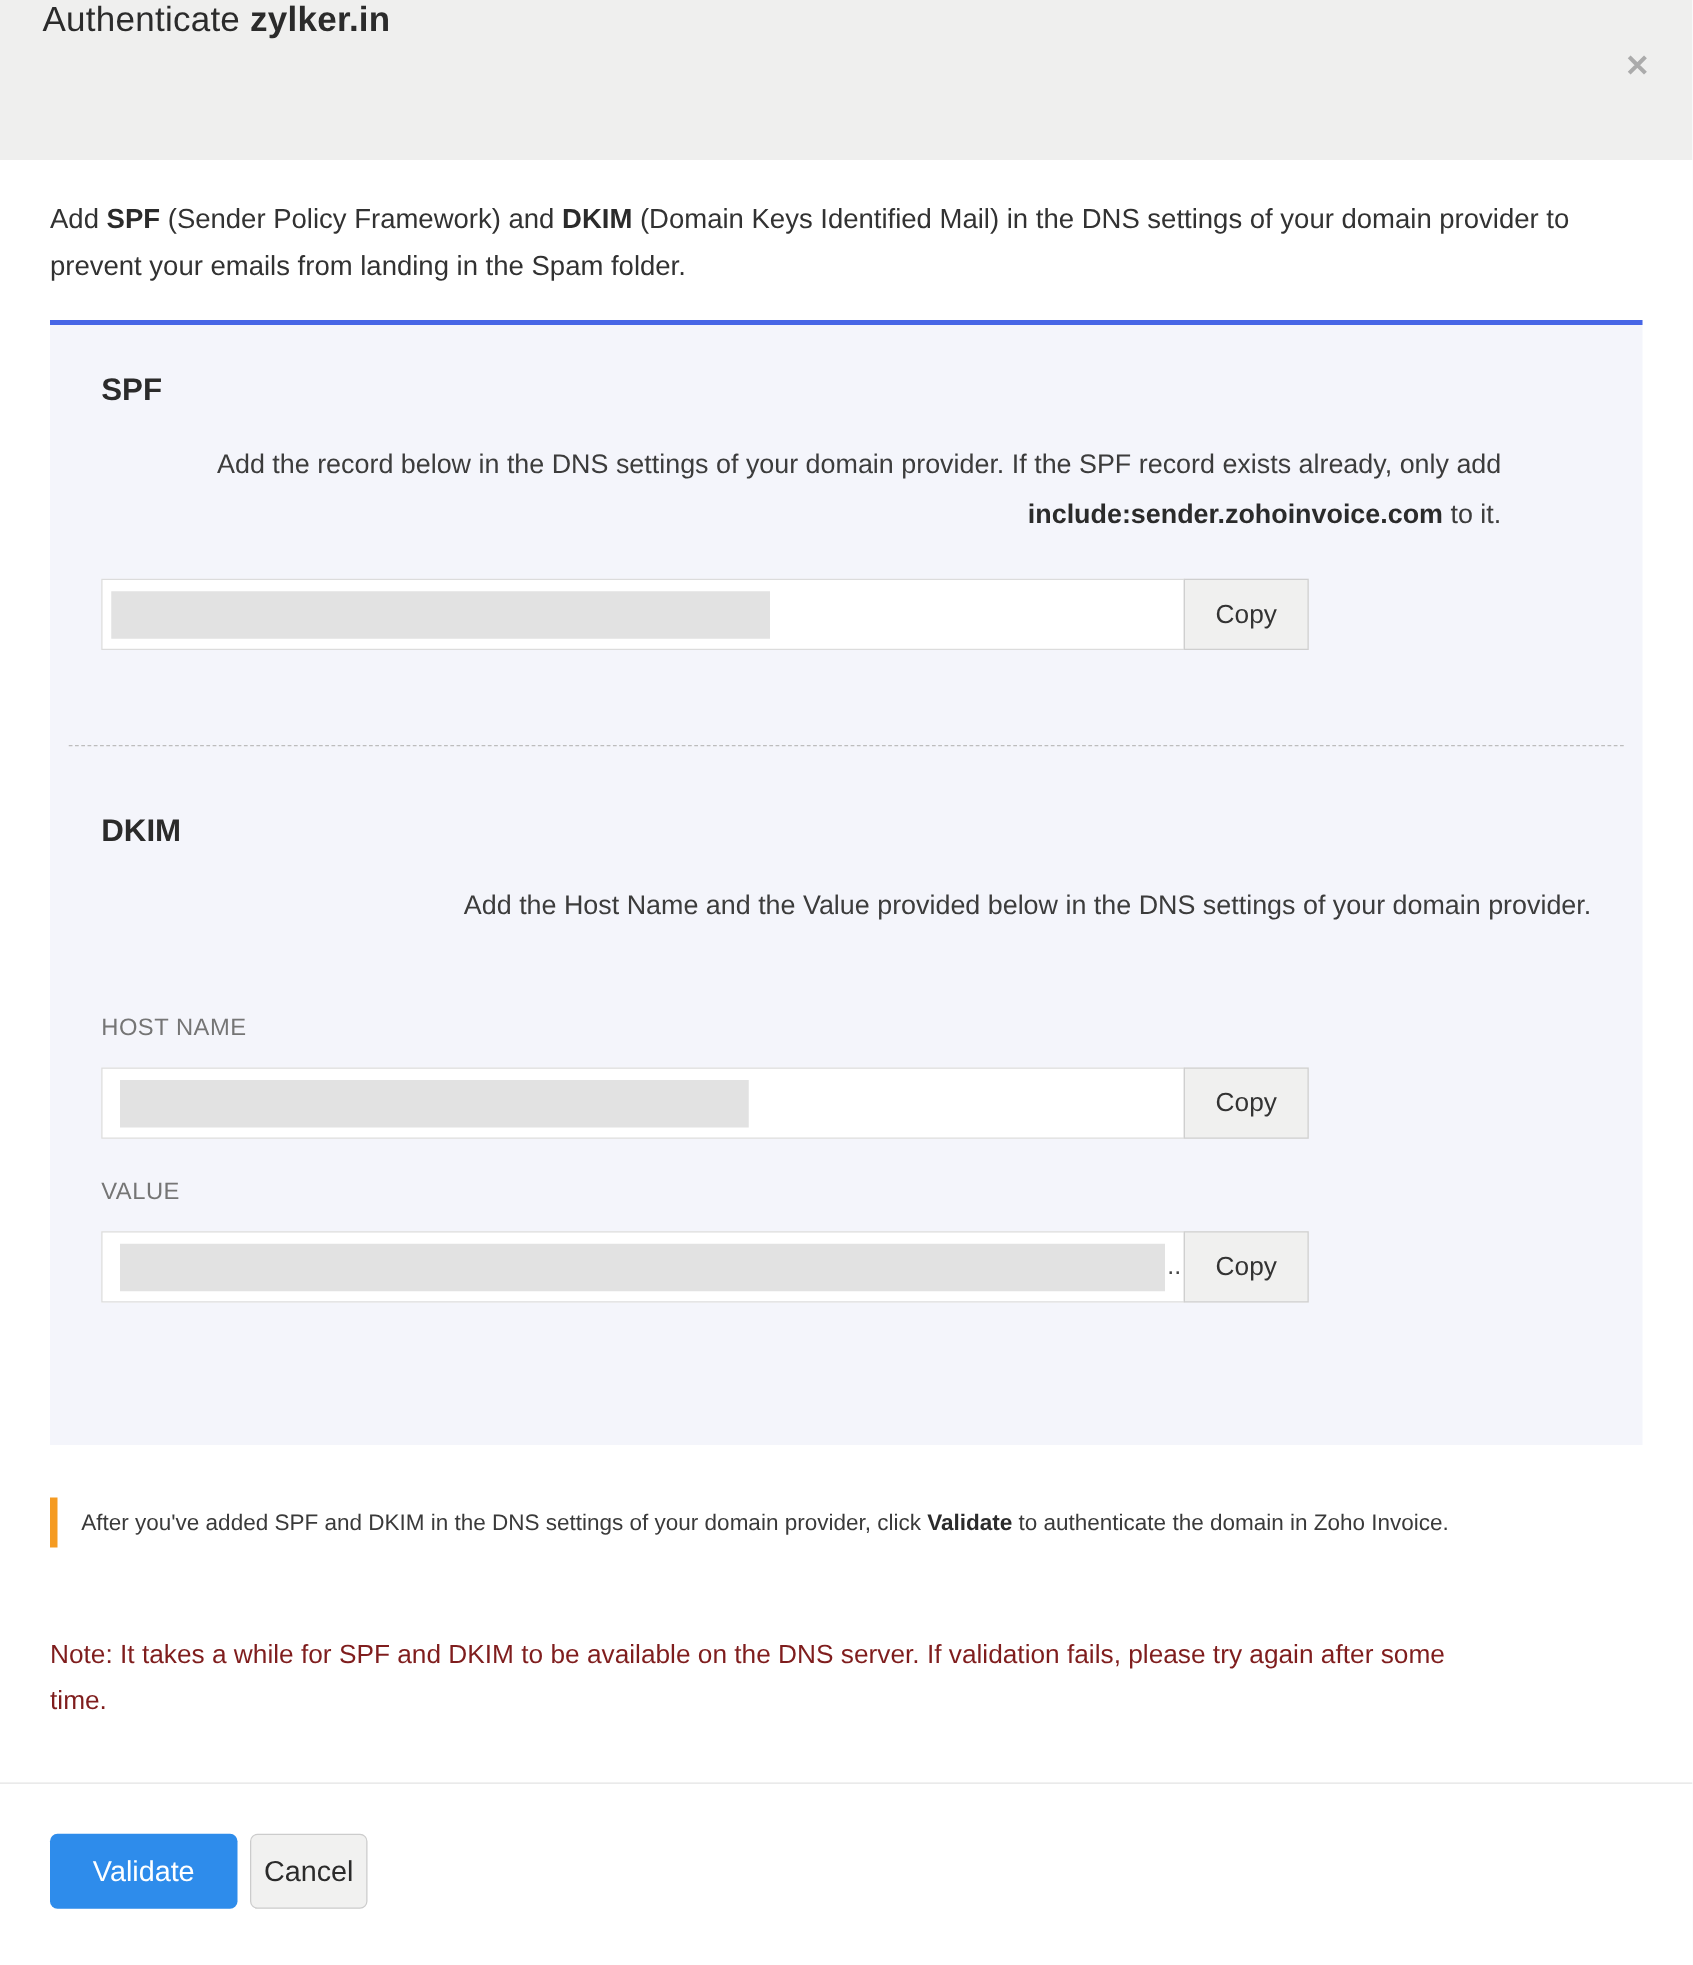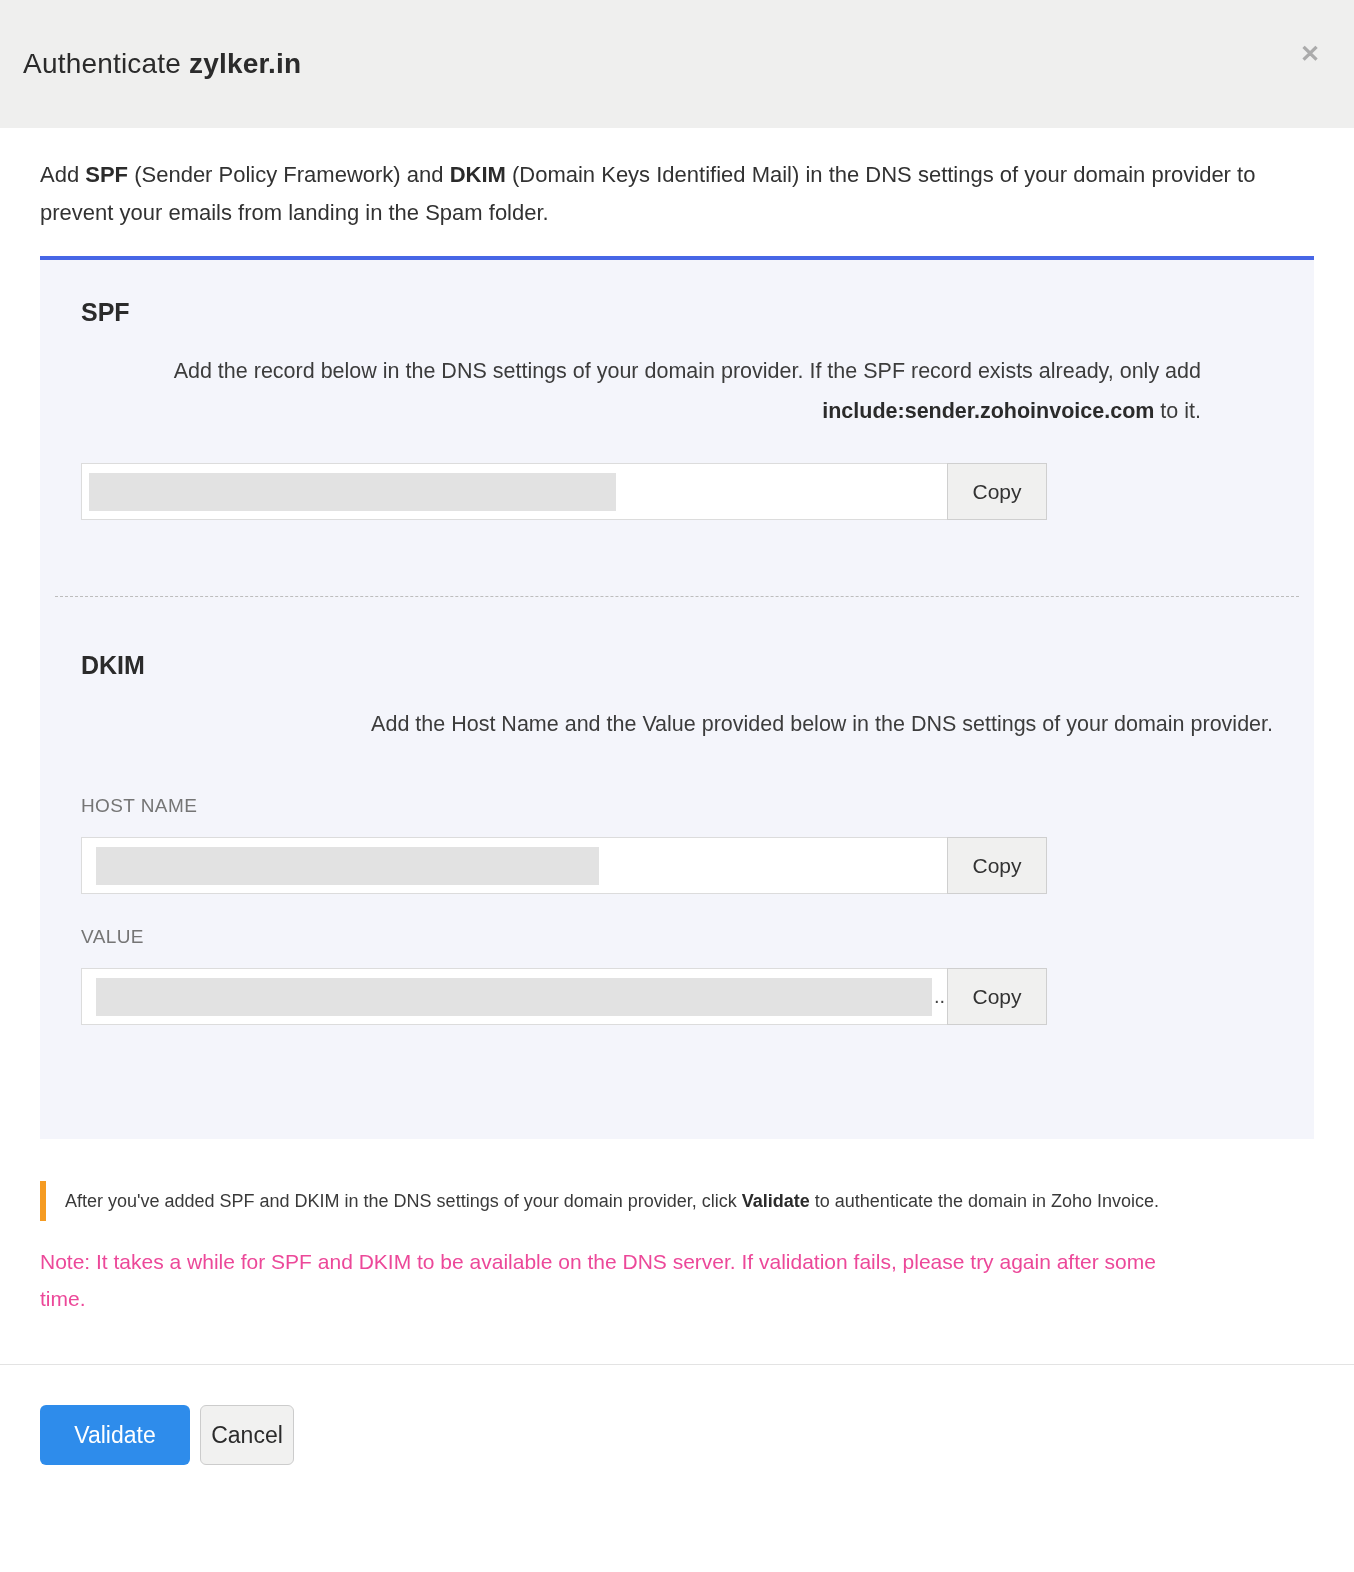--- a/index.html
+++ b/index.html
@@ -15,22 +15,21 @@
     width: 1354px;
     min-height: 1572px;
     font-family: "Liberation Sans", sans-serif;
     color: #333;
     position: relative;
   }
   .modal-header {
     height: 128px;
     background: var(--header-bg, #EFEFEE);
     display: flex;
-    align-items: center;
-    padding: 0 23px;
+    padding: 0 34px;
     position: relative;
   }
   .modal-title {
     font-size: 28px;
     font-weight: 400;
     color: #2b2b2b;
     letter-spacing: 0.2px;
   }
   .modal-title b { font-weight: 700; }
   .close-btn {
@@ -109,40 +108,40 @@
     justify-content: center;
     cursor: pointer;
   }
   .dashed-divider {
     border: 0;
     border-top: 1px dashed #bdbdbd;
     margin: 76px -26px 0;
   }
   .dkim-heading { margin-top: 54px; }
   .field-label {
-    margin-top: 51px;
+    margin-top: 68px;
     font-size: 19px;
     color: #757575;
     letter-spacing: 0.4px;
   }
   .field-label.value-label { margin-top: 32px; }
   .callout {
     margin-top: 42px;
     border-left: 6px solid var(--callout-orange, #F59B22);
     padding-left: 19px;
     font-size: 18px;
     line-height: 40px;
     color: #3a3a3a;
     max-width: 1190px;
   }
   .note {
-    margin-top: 22px;
+    margin-top: 67px;
     font-size: 21px;
     line-height: 37px;
-    color: #ec4899;
+    color: #7f1d1d;
     max-width: 1120px;
   }
   .footer-divider {
     border: 0;
     border-top: 1px solid #e3e3e3;
     margin: 47px 0 0;
   }
   .modal-footer {
     padding: 40px;
     display: flex;

